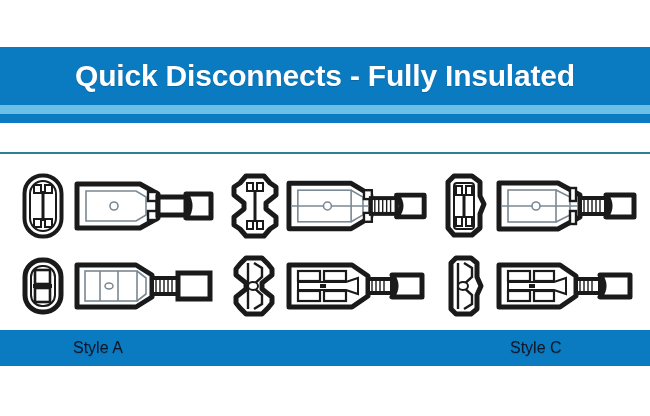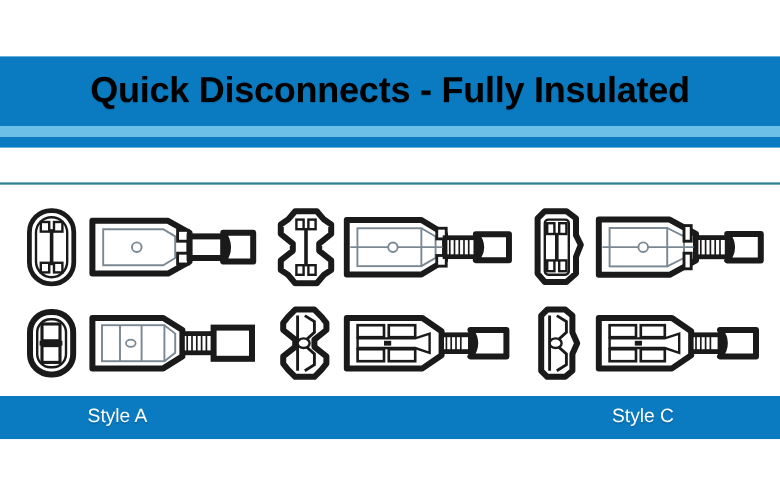--- a/index.html
+++ b/index.html
@@ -27,21 +27,21 @@
     left: 0;
     top: 47px;
     width: 650px;
     height: 58px;
     background: #0b7bc1;
     display: flex;
     align-items: center;
     justify-content: center;
   }
   .header-title {
-    color: #000000;
+    color: #ffffff;
     font-size: 30px;
     font-weight: bold;
     letter-spacing: -0.2px;
     white-space: nowrap;
     text-shadow: 0 1px 1px rgba(0,0,0,0.18);
   }
   .header-stripe-light {
     position: absolute;
     left: 0;
     top: 105px;
@@ -134,21 +134,21 @@
     top: 330px;
     width: 650px;
     height: 36px;
     background: #0b7bc1;
   }
   .footer-label {
     position: absolute;
     top: 0;
     height: 36px;
     line-height: 36px;
-    color: #ffffff;
+    color: #0f172a;
     font-size: 16px;
     font-weight: normal;
     white-space: nowrap;
     text-shadow: 0 1px 1px rgba(0,0,0,0.15);
   }
   .label-a { left: 73px; }
   .label-b { left: 298px; }
   .label-c { left: 510px; }
 
   .footer-whitespace {

